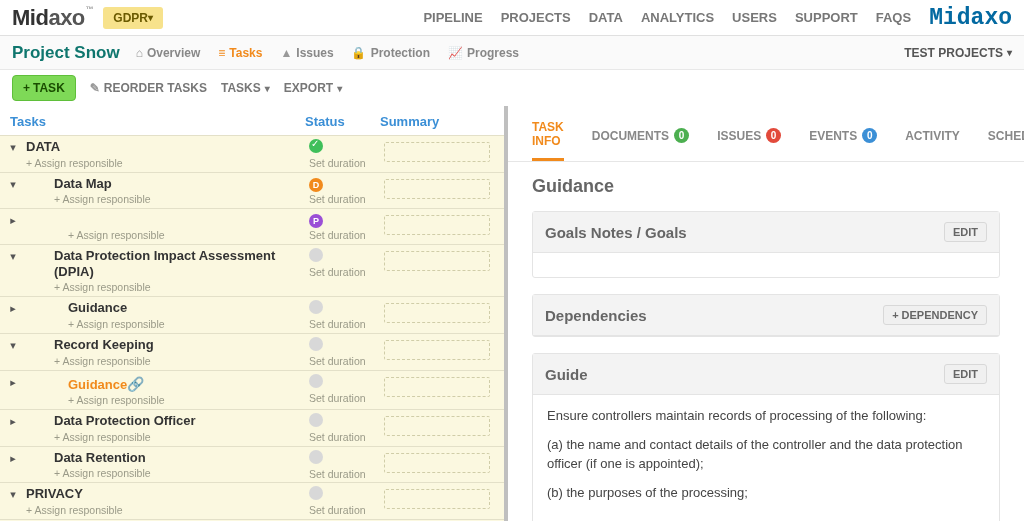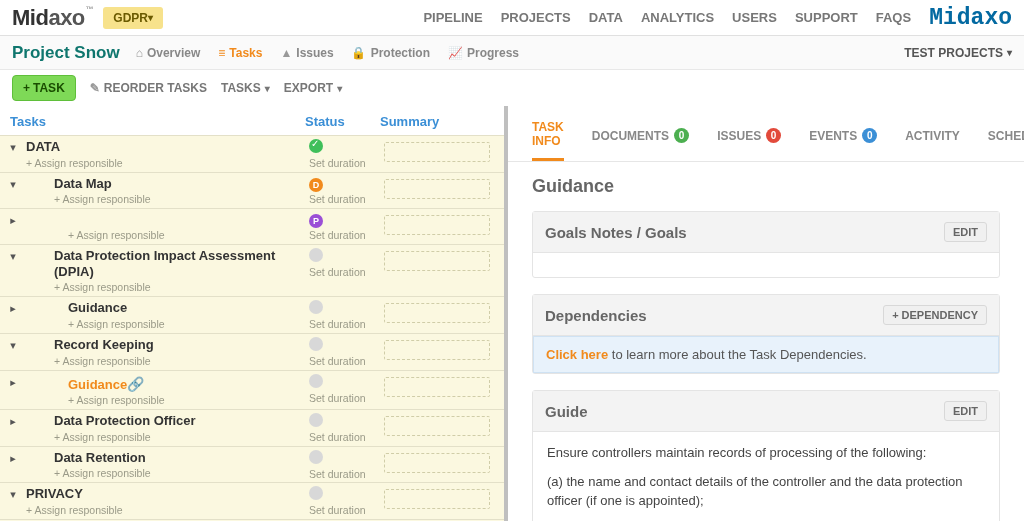--- a/index.html
+++ b/index.html
@@ -274,23 +274,20 @@
       </div>
 
       <div class="card">
         <div class="card-hdr">
           <h3>Dependencies</h3>
           <span class="dep-btn">
               <span>+</span>
               <span>DEPENDENCY</span>
             </span>
         </div>
-        <div class="info-strip">
-          <a href="#">Click here</a><span> to learn more about the Task Dependencies.</span>
-        </div>
       </div>
 
       <div class="card">
         <div class="card-hdr">
           <h3>Guide</h3>
           <span class="edit-btn">EDIT</span>
         </div>
         <div class="card-body">
           <p>Ensure controllers maintain records of processing of the following:</p>
           <p>(a) the name and contact details of the controller and the data protection officer (if one is appointed);</p>

